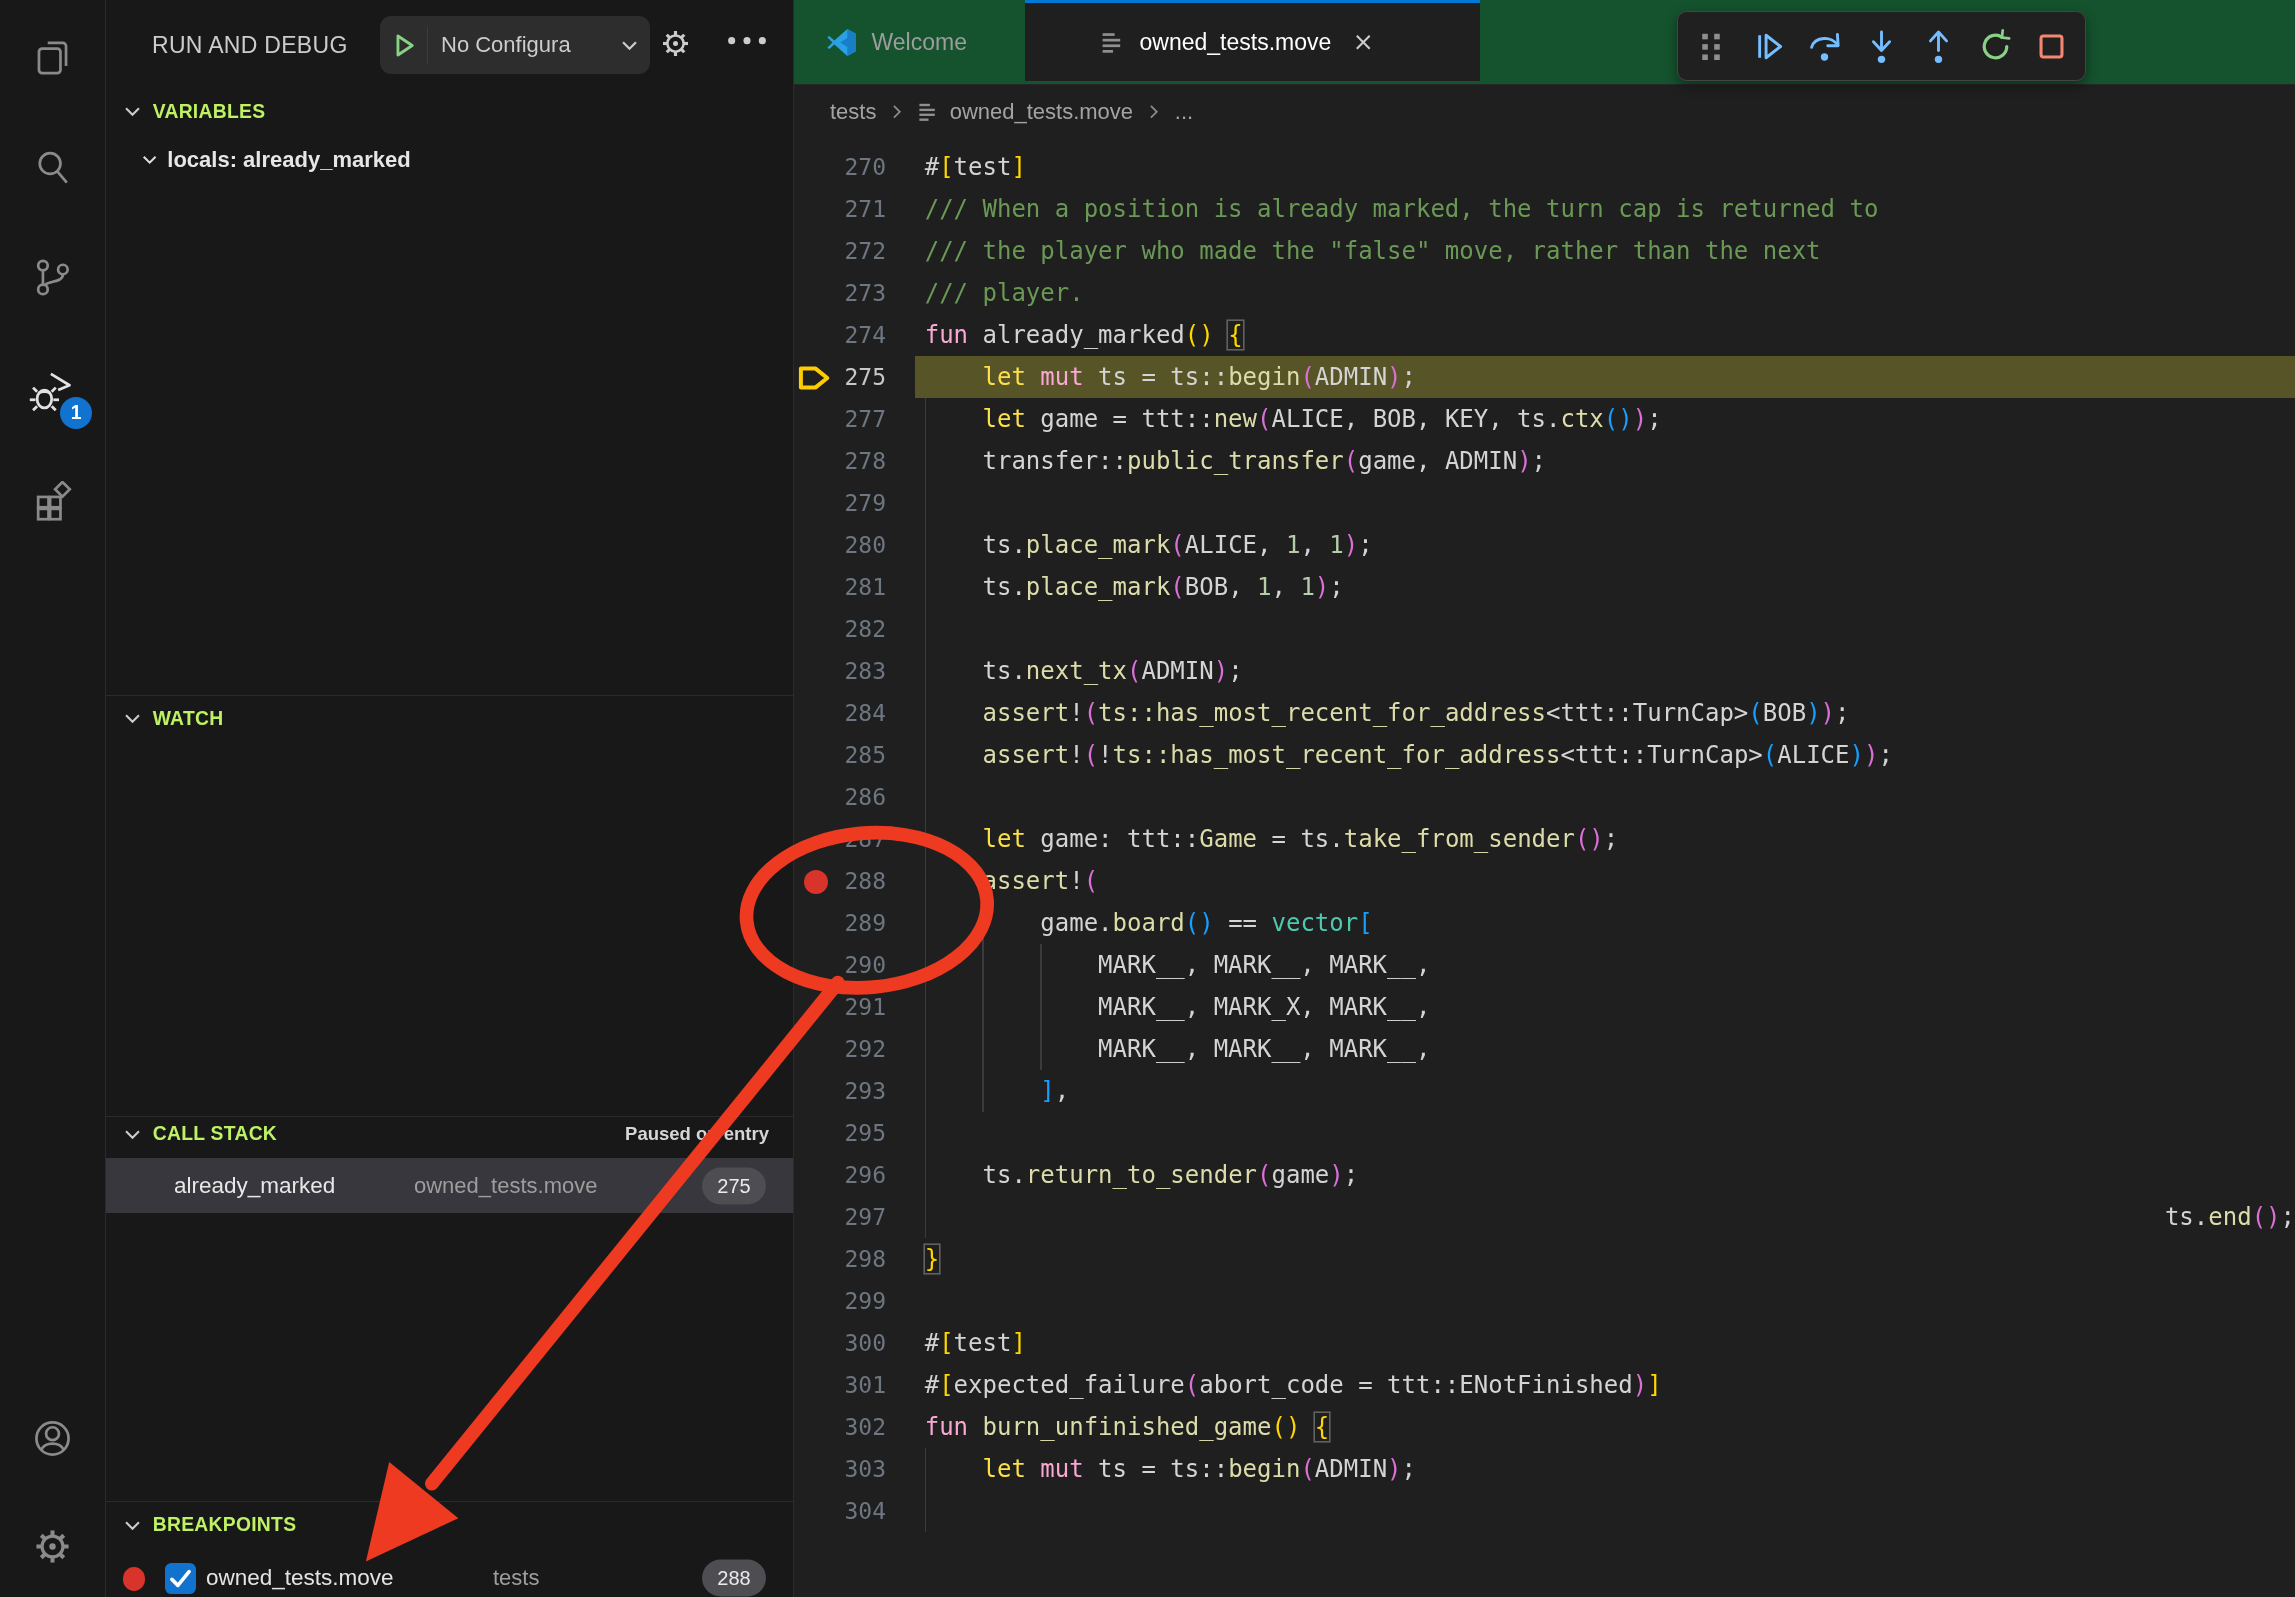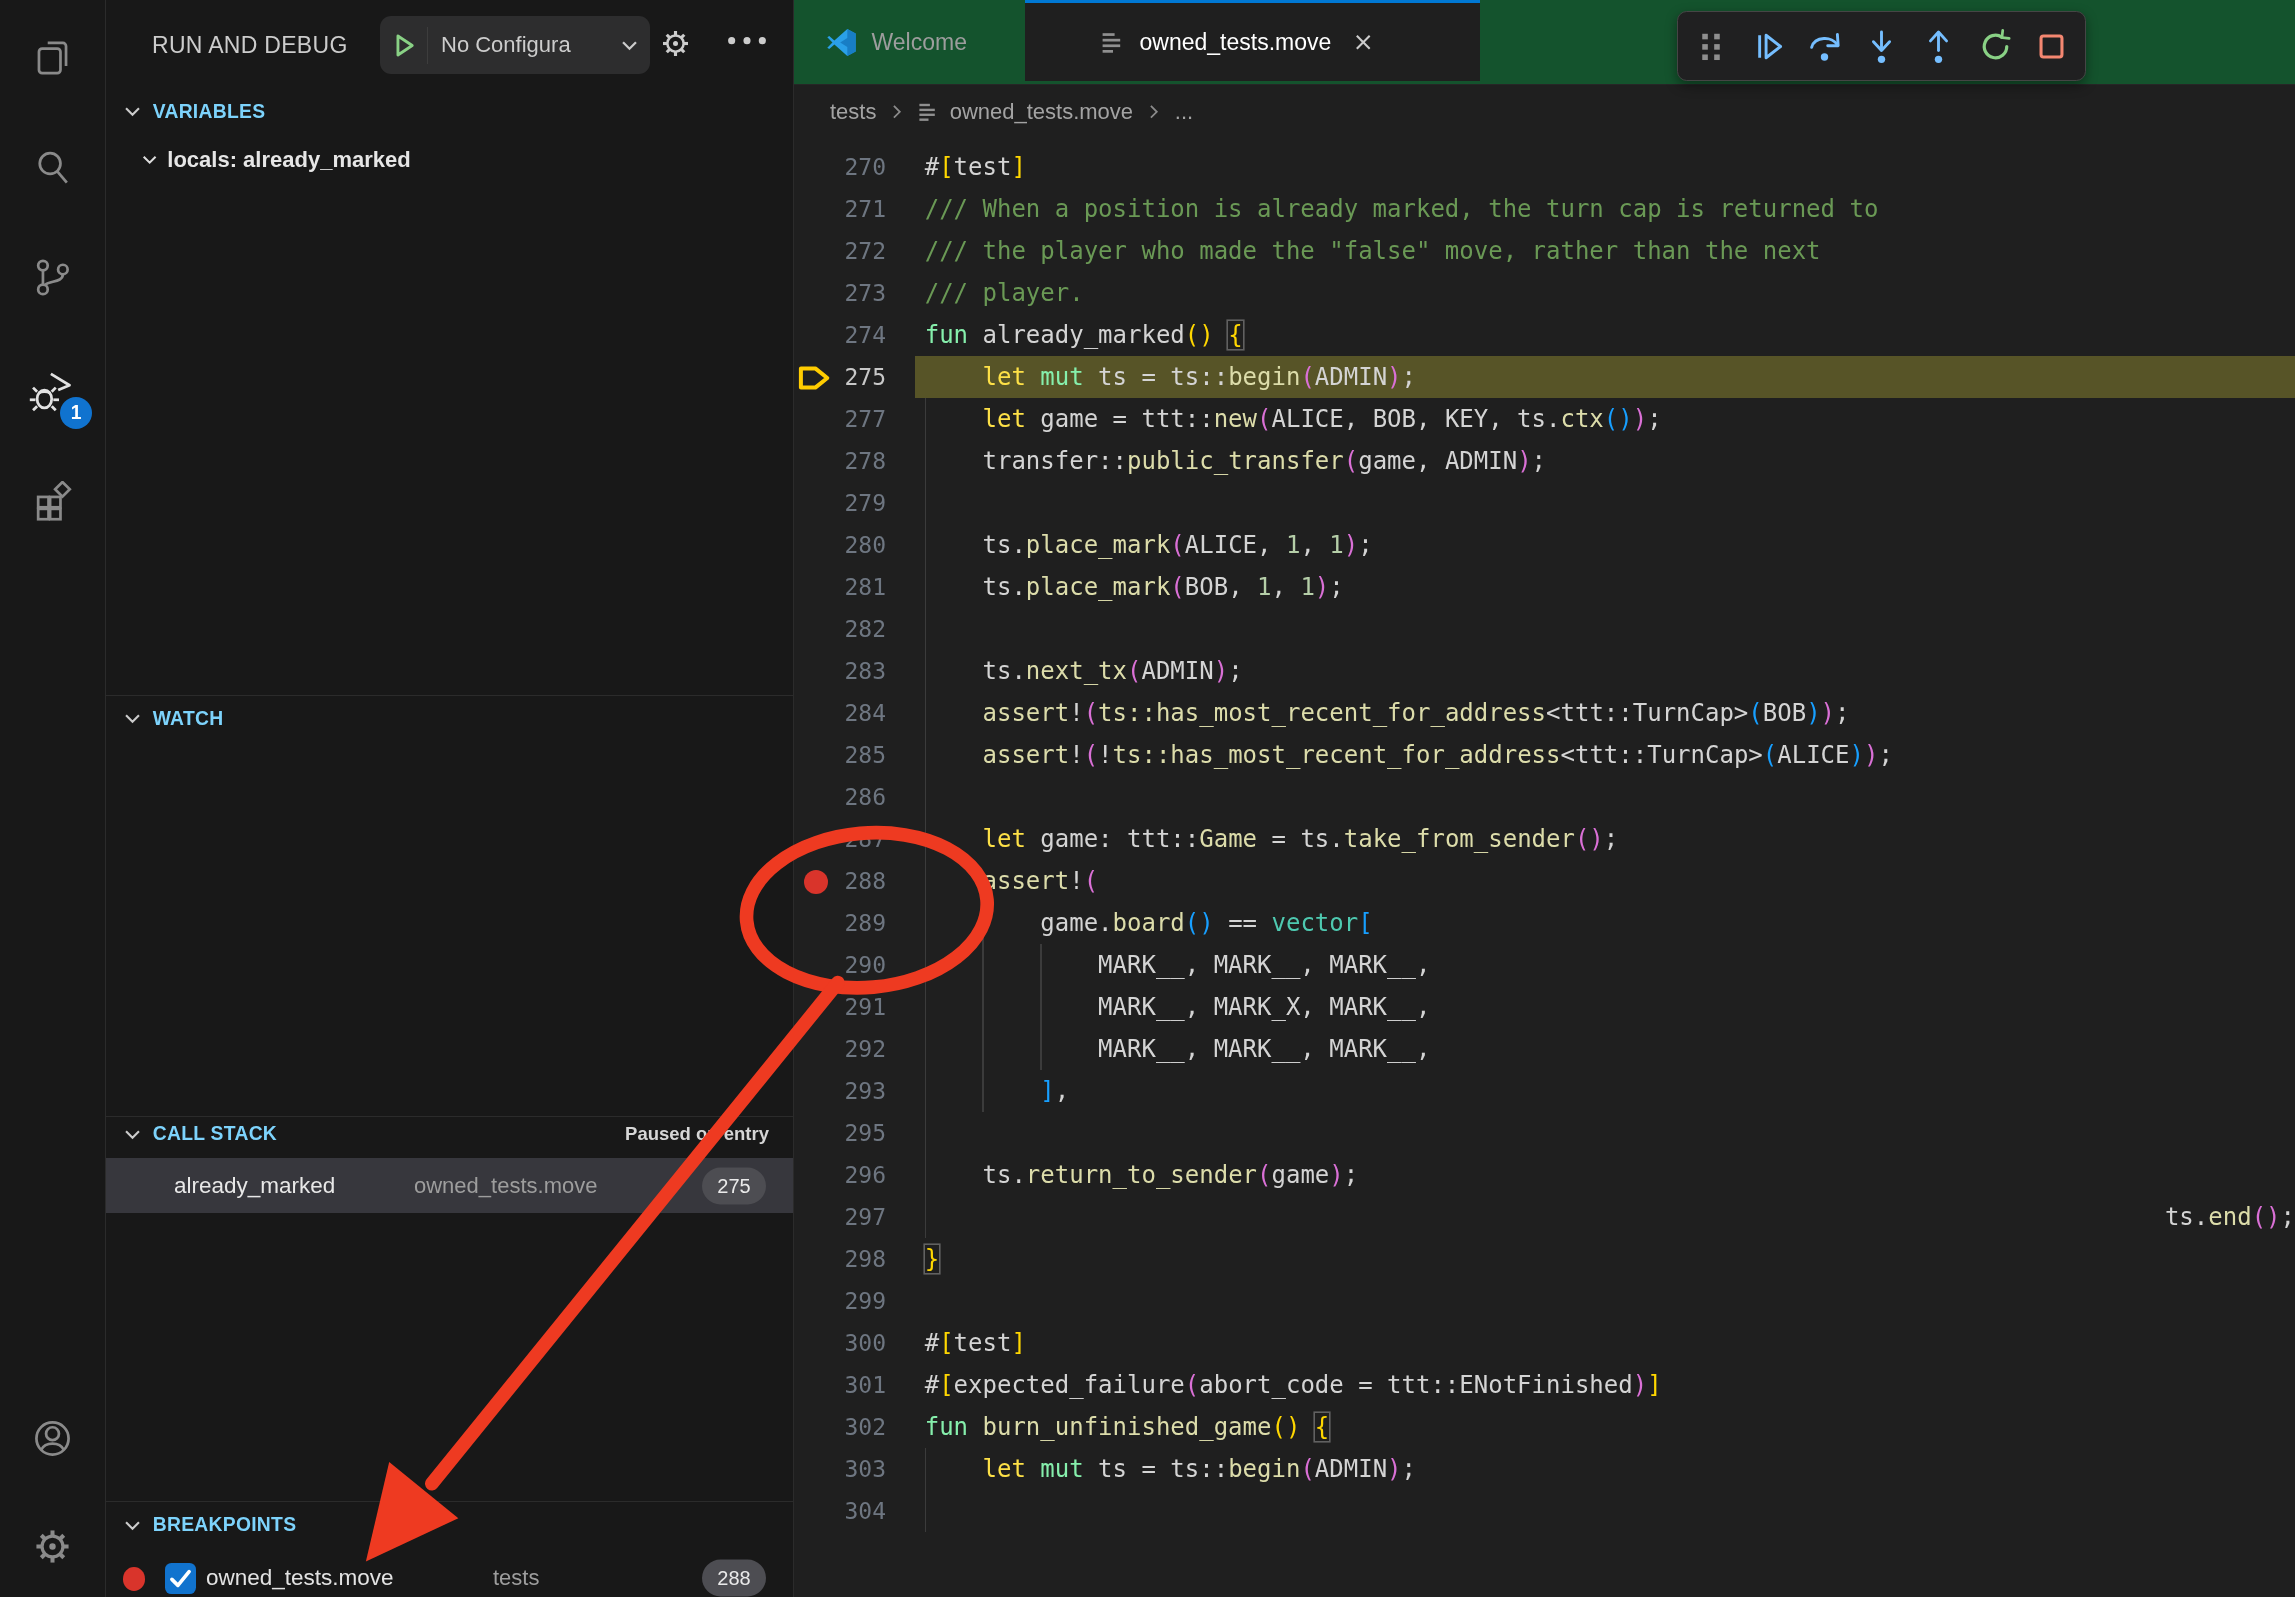--- a/index.html
+++ b/index.html
@@ -23,21 +23,21 @@
   .cfg-btn{position:absolute;left:275px;top:16px;width:270px;height:58px;background:#2d2d2e;
            border-radius:11.3px;display:flex;align-items:center;cursor:pointer}
   .cfg-play{width:47px;display:flex;justify-content:center;align-items:center;border-right:1.6px solid #3d3d3d;height:37px}
   .cfg-label{margin-left:13px;font-size:22px;color:#cccccc;white-space:nowrap;overflow:hidden;max-width:171px}
   .cfg-chev{position:absolute;right:9.7px;top:19.3px}
   .sb-gear{position:absolute;left:553px;top:26px;cursor:pointer}
   .sb-more{position:absolute;left:621px;top:35px;cursor:pointer}
 
   .sec-head{position:absolute;left:0;width:100%;height:43px;display:flex;align-items:center;cursor:pointer}
   .sec-chev{margin-left:17px}
-  .sec-label{margin-left:9.7px;font-size:19.3px;font-weight:700;color:#7dd3fc;letter-spacing:0.3px}
+  .sec-label{margin-left:9.7px;font-size:19.3px;font-weight:700;color:#bef264;letter-spacing:0.3px}
   .divider{position:absolute;left:0;width:100%;height:0.8px;background:#2b2b2b}
 
   .locals-row{position:absolute;top:138px;left:0;width:100%;height:43px;display:flex;align-items:center;cursor:pointer}
   .locals-chev{margin-left:35px}
   .locals-label{margin-left:8px;font-size:22px;font-weight:700;color:#e6e6e6}
 
   .paused{position:absolute;right:24px;top:0;height:100%;display:flex;align-items:center;
           font-size:18.5px;font-weight:700;color:#d6d6d6}
   .cs-row{position:absolute;top:1158px;left:0;width:100%;height:55px;background:#37373d;cursor:pointer}
   .cs-name{position:absolute;left:69px;top:0;height:55px;display:flex;align-items:center;font-size:22.5px;color:#e8e8e8}
@@ -77,21 +77,21 @@
   .line{display:flex;height:42px;line-height:42px;white-space:pre}
   .gutter{width:121px;flex:none;position:relative;text-align:right;padding-right:29px;box-sizing:border-box;
           color:#6e7681;font-size:23px}
   .line.cur .gutter{color:#c8c8c8}
   .codewrap{flex:1 1 auto;position:relative}
   .line.cur .codewrap{background:#575427}
   .guide{position:absolute;top:0;bottom:0;width:1.6px;background:#3b3b3b}
   .gbp{position:absolute;left:9.7px;top:9.7px;width:24px;height:24px;border-radius:50%;background:#d9342b;cursor:pointer}
   .curarrow{position:absolute;left:1.6px;top:5.6px}
 
-  .t-n{color:#d4d4d4}.t-k1{color:#fde047}.t-k2{color:#86efac}.t-fn{color:#dcdcaa}.t-cm{color:#6a9955}
+  .t-n{color:#d4d4d4}.t-k1{color:#fde047}.t-k2{color:#f9a8d4}.t-fn{color:#dcdcaa}.t-cm{color:#6a9955}
   .t-b1{color:#ffd700}.t-b2{color:#da70d6}.t-b3{color:#179fff}.t-ty{color:#4ec9b0}.t-num{color:#b5cea8}
   .t-b1x{color:#ffd700;box-shadow:0 0 0 1.6px #616161}
 
   
   .annotation{position:absolute;inset:0;z-index:50;pointer-events:none}
 </style>
 </head>
 <body>
 
 <div id="app">

